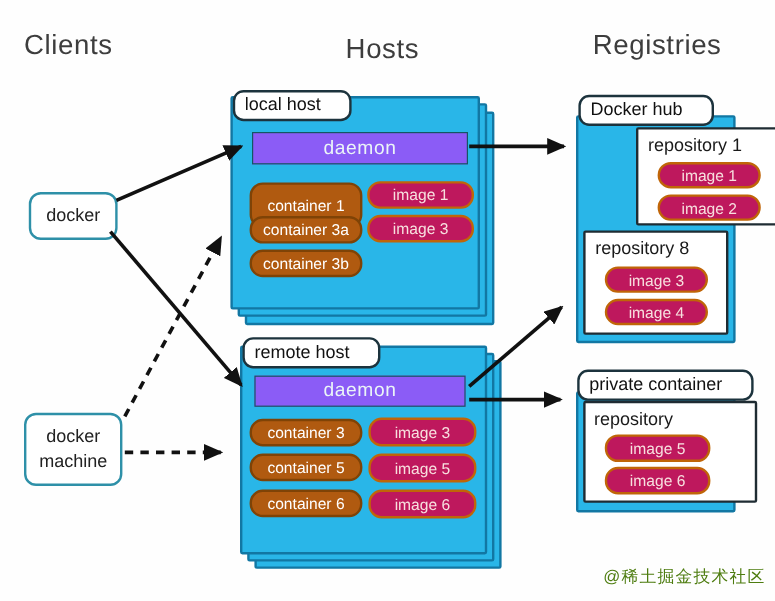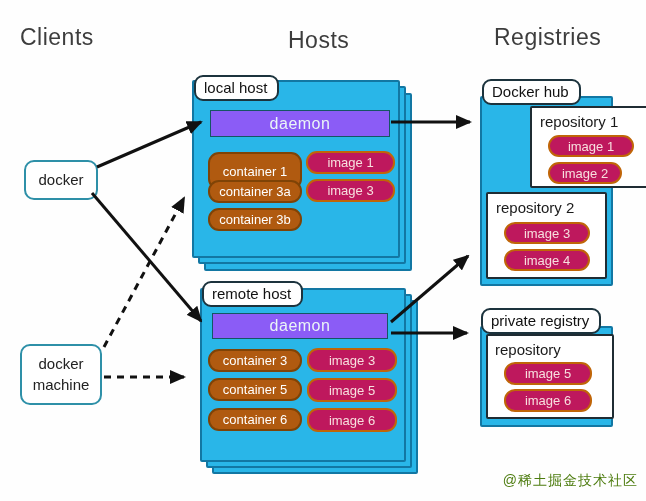--- a/index.html
+++ b/index.html
@@ -20,21 +20,21 @@
   .blue-box{
     position:absolute;background:#29b6e8;border:2.5px solid #1277a3;border-radius:2px;
     box-sizing:border-box;
   }
   .stack-layer{
     position:absolute;background:#29b6e8;border:2.5px solid #1277a3;border-radius:2px;
     box-sizing:border-box;
   }
   .label-tab{
     position:absolute;background:#fff;border:2.5px solid #1c333d;border-radius:9px;
-    font-size:15px;color:#111;padding:2px 10px 3px 8px;white-space:nowrap;z-index:6;
+    font-size:15px;color:#111;padding:2px 24px 3px 8px;white-space:nowrap;z-index:6;
   }
   .daemon-bar{
     position:absolute;background:#8b5cf6;border:1px solid #155564;color:#eaf5f7;
     display:flex;align-items:center;justify-content:center;font-size:16px;letter-spacing:.5px;
     z-index:5;box-sizing:border-box;
   }
   .pill{
     position:absolute;border-radius:11px;display:flex;align-items:center;justify-content:center;
     font-size:13px;z-index:5;box-sizing:border-box;
   }
@@ -86,31 +86,31 @@
   <div class="pill container" style="left:208px;top:378px;width:94px;height:23px;">container 5</div>
   <div class="pill image" style="left:307px;top:378px;width:90px;height:24px;">image 5</div>
   <div class="pill container" style="left:208px;top:408px;width:94px;height:23px;">container 6</div>
   <div class="pill image" style="left:307px;top:408px;width:90px;height:24px;">image 6</div>
 
   <div class="blue-box" style="left:480px;top:96px;width:133px;height:190px;"></div>
   <div class="label-tab" style="left:482px;top:79px;">Docker hub</div>
   <div class="repo-box" style="left:486px;top:106px;width:121px;height:82px;margin-left:44px;">
     <div class="repo-name" style="left:8px;top:5px;">repository 1</div>
     <div class="pill image" style="left:16px;top:27px;width:86px;height:22px;">image 1</div>
-    <div class="pill image" style="left:16px;top:54px;width:74px;height:22px;text-align:center;">image 2</div>
+    <div class="pill image" style="left:16px;top:54px;width:86px;height:22px;text-align:center;">image 2</div>
   </div>
   <div class="repo-box" style="left:486px;top:192px;width:121px;height:87px;">
-    <div class="repo-name" style="left:8px;top:5px;">repository 2</div>
+    <div class="repo-name" style="left:8px;top:5px;">repository 8</div>
     <div class="pill image" style="left:16px;top:28px;width:86px;height:22px;">image 3</div>
     <div class="pill image" style="left:16px;top:55px;width:86px;height:22px;">image 4</div>
   </div>
 
   <div class="blue-box" style="left:480px;top:326px;width:133px;height:101px;"></div>
-  <div class="label-tab" style="left:481px;top:308px;">private registry</div>
-  <div class="repo-box" style="left:486px;top:334px;width:128px;height:85px;">
+  <div class="label-tab" style="left:481px;top:308px;">private container</div>
+  <div class="repo-box" style="left:486px;top:334px;width:145px;height:85px;">
     <div class="repo-name" style="left:7px;top:5px;">repository</div>
     <div class="pill image" style="left:16px;top:26px;width:88px;height:23px;">image 5</div>
     <div class="pill image" style="left:16px;top:53px;width:88px;height:23px;">image 6</div>
   </div>
 
   <svg class="arrows" width="646" height="501">
     <defs>
       <marker id="ah" markerUnits="userSpaceOnUse" markerWidth="16" markerHeight="14" refX="14" refY="7" orient="auto">
         <polygon points="0,0 16,7 0,14" fill="#111111"></polygon>
       </marker>

